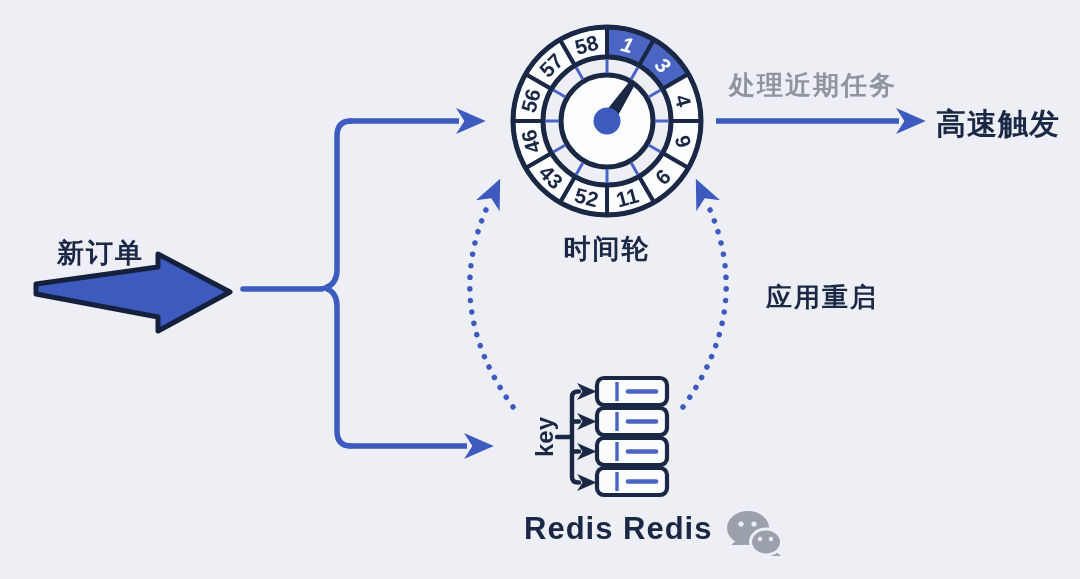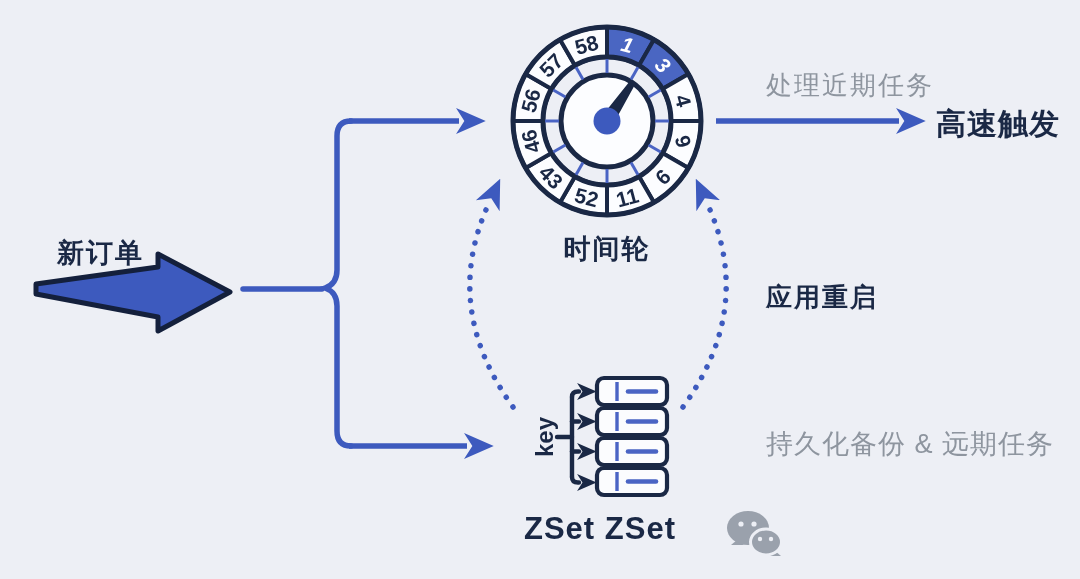--- a/index.html
+++ b/index.html
@@ -13,21 +13,21 @@
   }
   html,body{margin:0;padding:0;}
   body{font-family:"Liberation Sans","DejaVu Sans",sans-serif;}
   .stage{
     position:relative;width:1080px;height:579px;overflow:hidden;
     background:var(--bg);
   }
   .layer{position:absolute;left:0;top:0;width:1080px;height:579px;}
   .lbl{position:absolute;white-space:nowrap;color:var(--navy);}
   .lbl.bold{font-weight:bold;}
-  .lbl.gray{color:var(--gray);font-weight:400;margin-left:37px;}
+  .lbl.gray{color:var(--gray);font-weight:700;}
   .lbl.wm{color:var(--wm);font-weight:400;}
   .new-order{left:57px;top:235px;font-size:27px;letter-spacing:2px;}
   .wheel-label{left:547px;top:231px;width:120px;text-align:center;font-size:27px;letter-spacing:2px;}
   .fast-caption{left:729px;top:68px;font-size:26px;letter-spacing:2px;}
   .fast-result{left:936px;top:104px;font-size:30px;letter-spacing:1px;}
   .restart-label{left:766px;top:280px;font-size:26px;letter-spacing:2px;}
   .key-label{left:505px;top:417px;width:80px;height:40px;line-height:40px;text-align:center;
              font-size:24px;font-weight:bold;transform:rotate(-90deg);}
   .zset-title{left:524px;top:511px;font-size:31px;letter-spacing:1px;}
   .zset-caption{left:729px;top:426px;font-size:27px;letter-spacing:1px;}
@@ -152,15 +152,14 @@
       <circle cx="771" cy="539" r="2.2" fill="#edeff5"></circle>
     </g>
   </svg>
 
   <div class="lbl bold new-order">新订单</div>
   <div class="lbl bold wheel-label">时间轮</div>
   <div class="lbl gray fast-caption">处理近期任务</div>
   <div class="lbl bold restart-label">应用重启</div>
   <div class="lbl bold fast-result">高速触发</div>
   <div class="lbl key-label">key</div>
-  <div class="lbl bold zset-title">ZSet ZSet</div>
-  <div class="lbl gray zset-caption">持久化备份 &amp; 远期任务</div>
+  <div class="lbl bold zset-title">Redis Redis</div>
 </div>
 
 </body></html>

